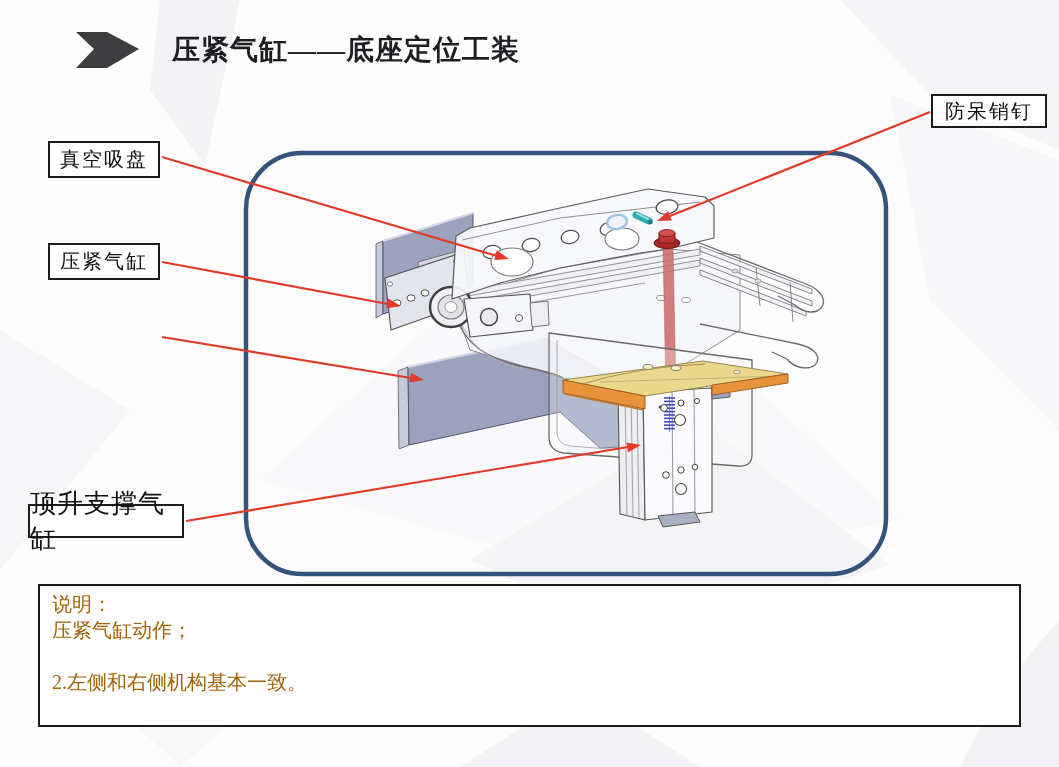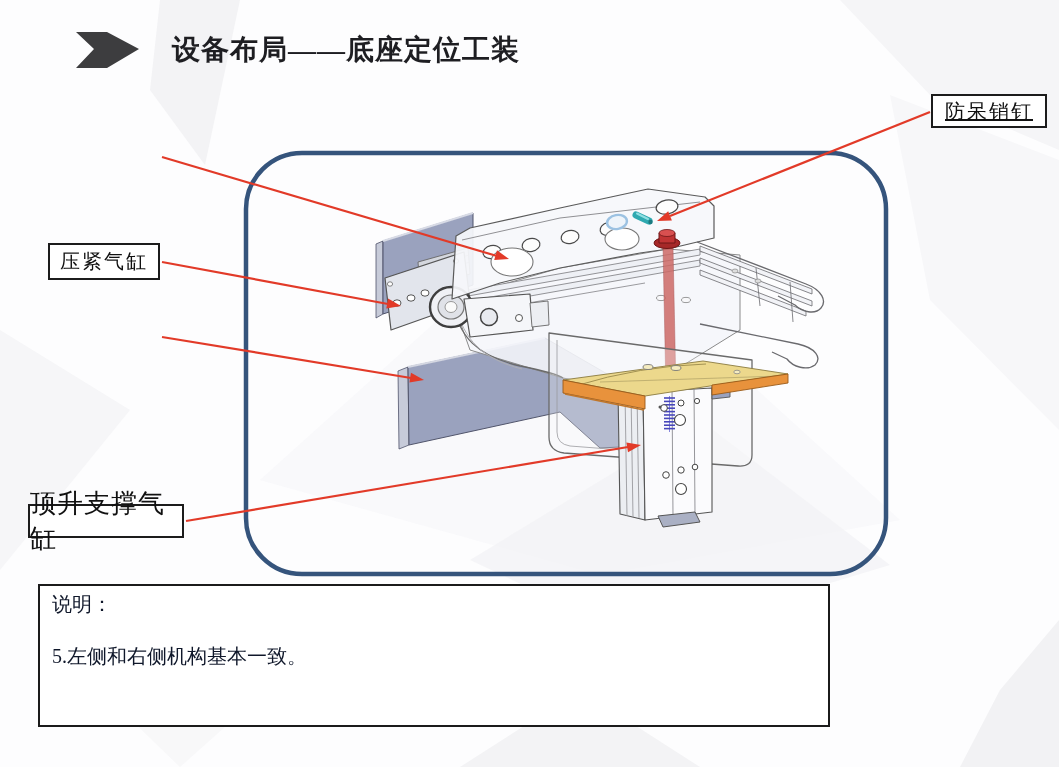--- a/index.html
+++ b/index.html
@@ -12,25 +12,25 @@
   .title-icon{width:72px;height:40px;margin-right:32px;}
   h1.page-title{margin:0;font-size:28px;font-weight:bold;color:#1e1e22;letter-spacing:1px;}
   
   .callout{position:absolute;background:#fff;border:2px solid #1c1c1c;
            display:flex;align-items:center;justify-content:center;
            font-size:20px;color:#111;box-sizing:border-box;letter-spacing:2px;}
   .lb-vacuum{left:48px;top:141px;width:112px;height:37px;}
   .lb-clamp{left:48px;top:243px;width:112px;height:37px;}
   .lb-plate{left:48px;top:319px;width:112px;height:37px;}
   .lb-jack{left:28px;top:504px;width:156px;height:34px;font-size:26px;letter-spacing:1px;}
-  .lb-pin{left:931px;top:94px;width:116px;height:34px;text-decoration:underline;}
+  .lb-pin{left:931px;top:94px;width:116px;height:34px;}
   
-  .explain{position:absolute;left:38px;top:584px;width:792px;height:143px;
+  .explain{position:absolute;left:38px;top:584px;width:983px;height:143px;
            background:rgba(255,255,255,0.95);border:2px solid #1b1b1b;box-sizing:border-box;
-           padding:5px 12px 0 12px;font-size:20px;line-height:26px;color:#0f172a;}
+           padding:5px 12px 0 12px;font-size:20px;line-height:26px;color:#a16207;}
   .exp-line{min-height:26px;white-space:nowrap;}
 </style>
 </head>
 <body>
 
 <div class="slide">
 
 <svg class="scene" width="1059" height="767" viewBox="0 0 1059 767">
 
   <g stroke="none">
@@ -207,32 +207,36 @@
       <line x1="930" y1="112" x2="670" y2="216"></line>
       <polygon points="657,221 668.2,211.2 671.9,220.4" stroke="none"></polygon>
     </g>
   </g>
 </svg>
 
   <div class="titlebar">
     <svg class="title-icon" viewBox="0 0 72 40">
       <polygon points="8,2 39,2 71,19 39,38 8,38 26,19" fill="#3d3d3f"></polygon>
     </svg>
-    <h1 class="page-title">设备布局——底座定位工装</h1>
-  </div>
-
+    <h1 class="page-title">压紧气缸——底座定位工装</h1>
+  </div>
+
+  <div class="callout lb-vacuum">
+    <span>真空吸盘</span>
+  </div>
   <div class="callout lb-clamp">
     <span>压紧气缸</span>
   </div>
   <div class="callout lb-jack">
     <span>顶升支撑气缸</span>
   </div>
   <div class="callout lb-pin">
     <span>防呆销钉</span>
   </div>
 
   <div class="explain">
     <div class="exp-line">说明：</div>
+    <div class="exp-line">压紧气缸动作；</div>
     <div class="exp-line"></div>
-    <div class="exp-line">5.左侧和右侧机构基本一致。</div>
+    <div class="exp-line">2.左侧和右侧机构基本一致。</div>
   </div>
 
 </div>
 
 </body></html>

